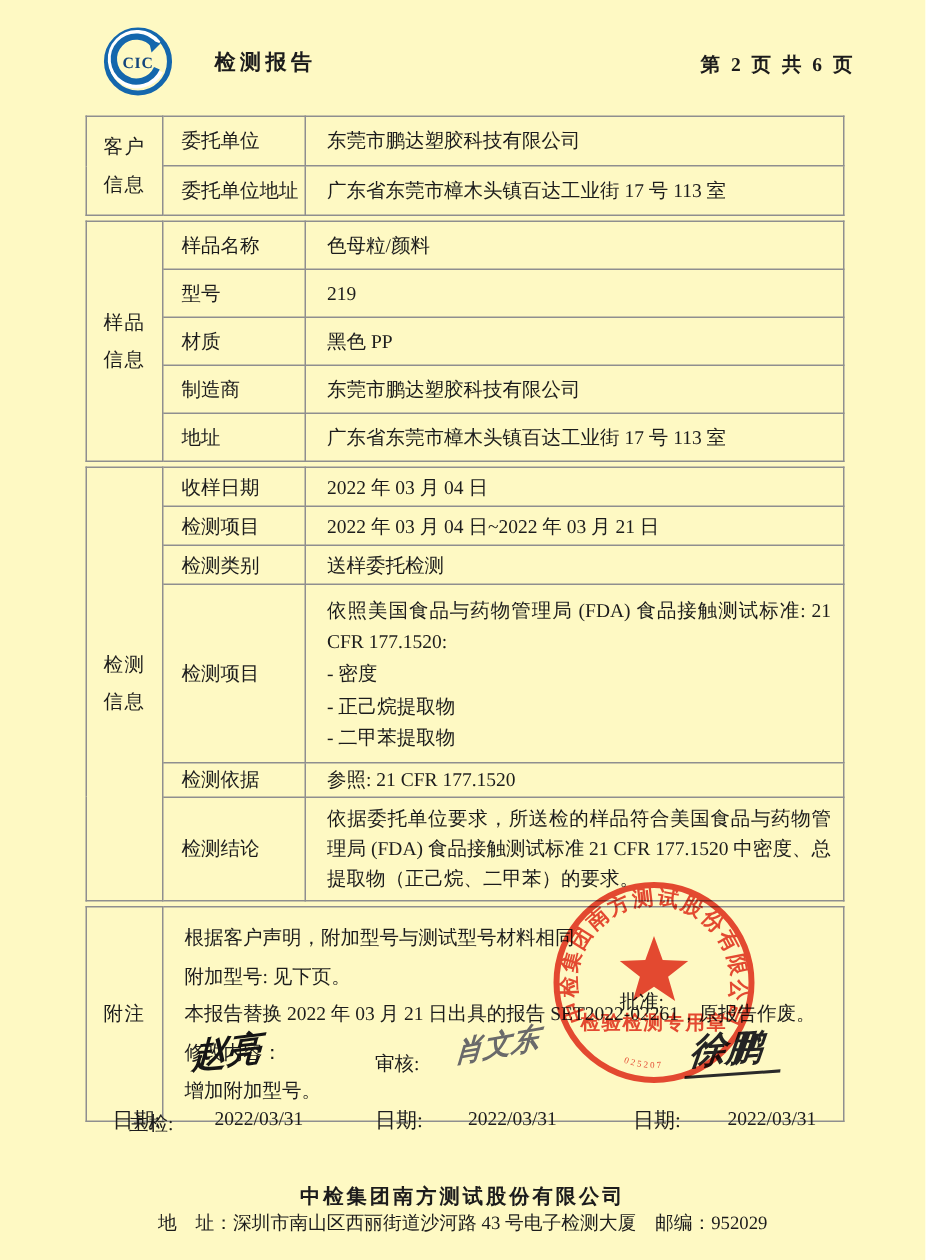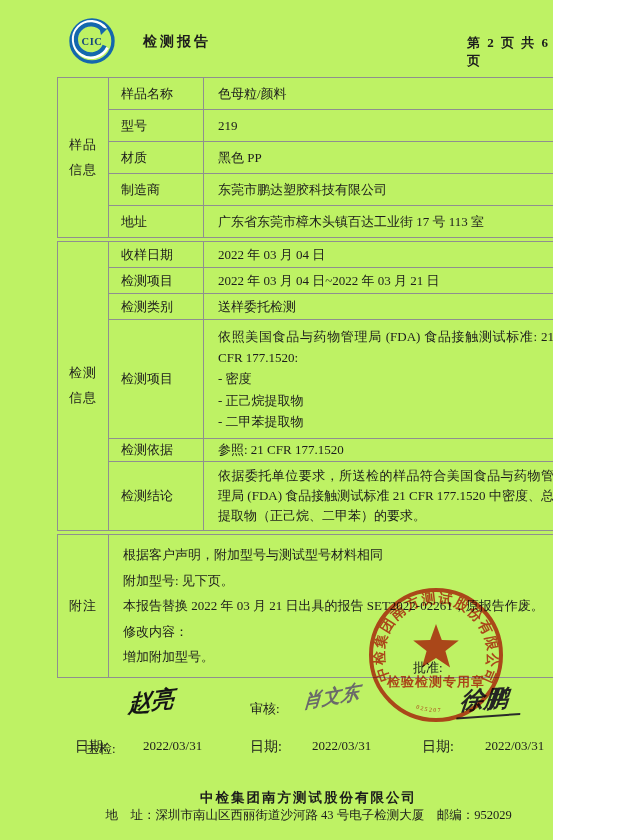--- a/index.html
+++ b/index.html
@@ -1,17 +1,17 @@
 <!DOCTYPE html>
 <html><head>
 <meta charset="utf-8">
 <style>
   html,body { margin:0; padding:0; background:#ffffff; }
   .page {
-    position:relative; width:553px; height:840px; background:#bef264;
+    position:relative; width:617px; height:840px; background:#fef9c3;
     font-family:"Liberation Serif","DejaVu Serif",serif; color:#1c1c1c;
     overflow:hidden;
   }
 
   
   .logo { position:absolute; left:61px; top:16px; width:62px; height:50px; }
   .hdr-title  { position:absolute; left:143px; top:33px; font-size:14px; font-weight:bold; letter-spacing:3px; }
   .hdr-no     { position:absolute; left:236px; top:34px; font-size:13px; font-weight:bold; }
   .hdr-pages  { position:absolute; left:467px; top:34px; font-size:13px; font-weight:bold; letter-spacing:2px; }
 
@@ -59,20 +59,38 @@
     <path d="M 42 14.5 A 15 15 0 1 0 43.6 29.5" fill="none" stroke="#1467ad" stroke-width="4.2"></path>
     <path d="M 38 10 L 46 13 L 40 19 Z" fill="#1467ad"></path>
     <text x="31" y="29" text-anchor="middle" font-size="10.5" font-weight="bold" font-family="Liberation Serif, DejaVu Serif, serif" fill="#12457c" letter-spacing="0.5">CIC</text>
   </svg>
 
   <div class="hdr-title">检测报告</div>
   <div class="hdr-pages">第 2 页 共 6 页</div>
 
   <div class="tables">
 
+    <table class="rpt">
+      <colgroup>
+          <col style="width:51px">
+          <col style="width:95px">
+          <col>
+        </colgroup>
+      <tbody>
+          <tr style="height:33px">
+        <td class="sec" rowspan="2">客户信息</td>
+        <td class="lbl">委托单位</td>
+        <td class="val">东莞市鹏达塑胶科技有限公司</td>
+      </tr>
+      <tr style="height:33px">
+        <td class="lbl">委托单位地址</td>
+        <td class="val">广东省东莞市樟木头镇百达工业街 17 号 113 室</td>
+      </tr>
+    </tbody>
+      </table>
 
     <table class="rpt">
       <colgroup>
           <col style="width:51px">
           <col style="width:95px">
           <col>
         </colgroup>
       <tbody>
           <tr style="height:32px">
         <td class="sec" rowspan="5">样品信息</td>

